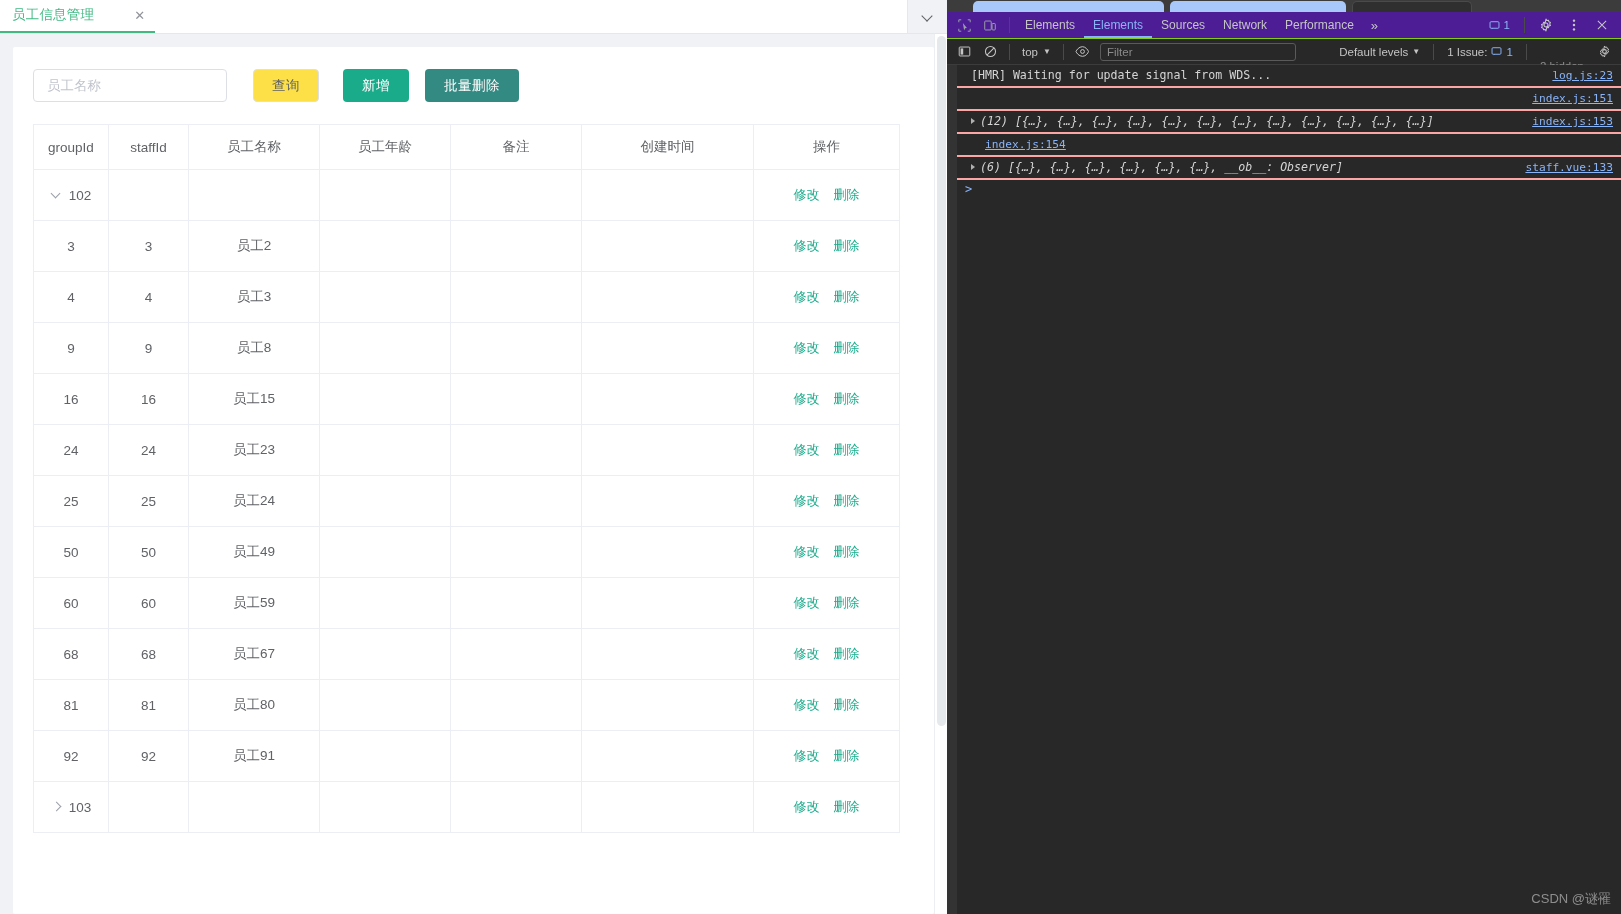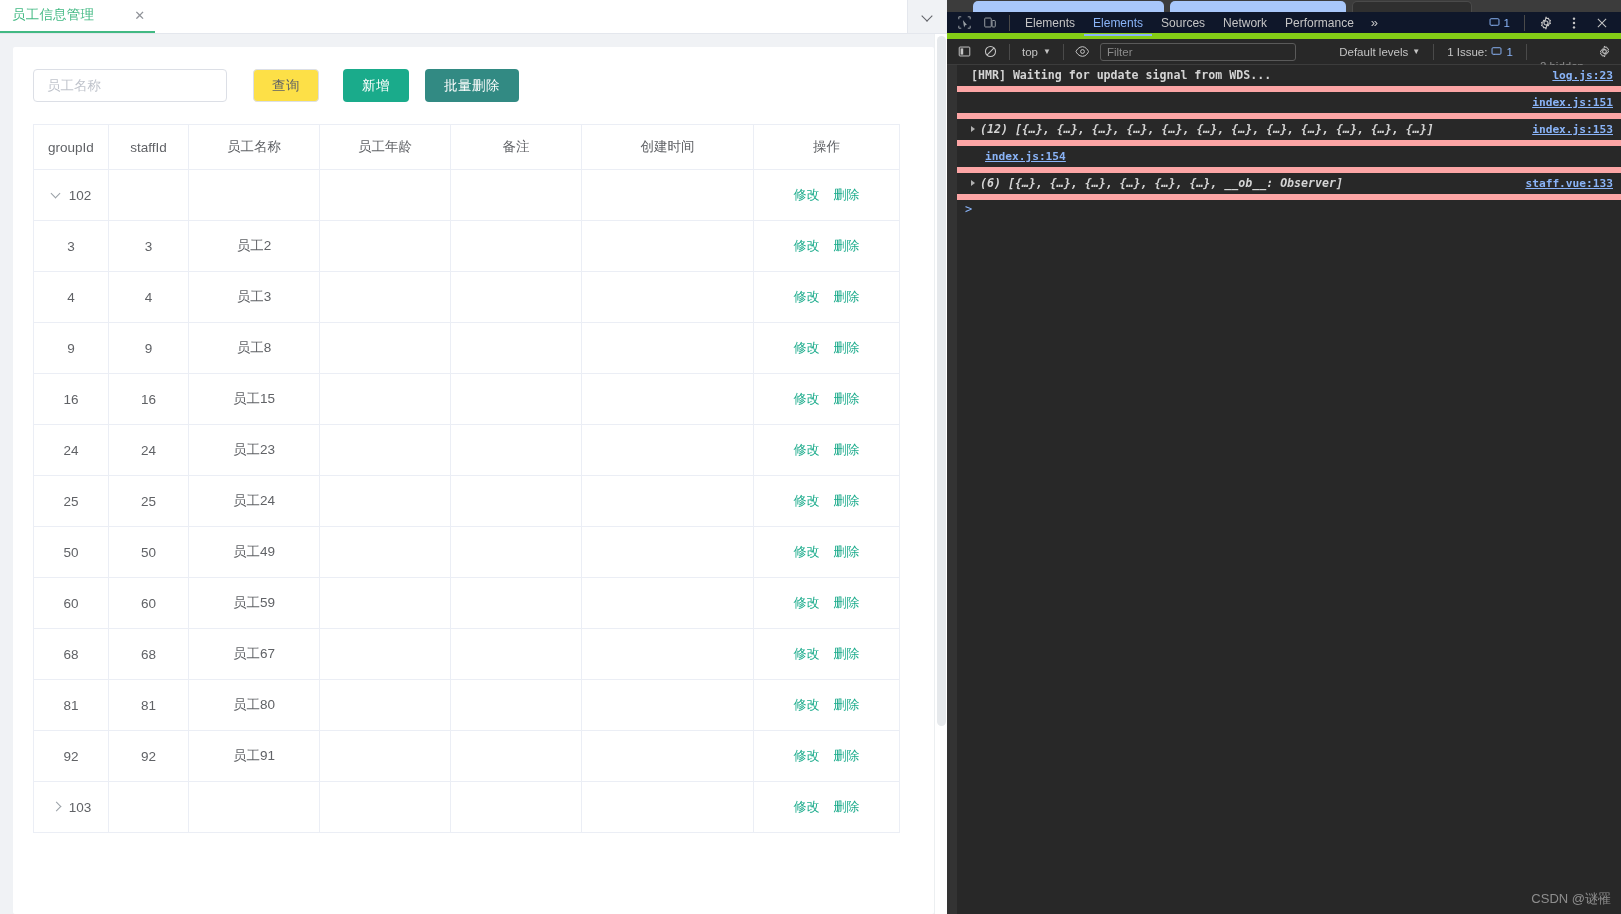--- a/index.html
+++ b/index.html
@@ -171,22 +171,22 @@
     height: 12px; background:#3c3c3c; position:relative; overflow:hidden;
     flex:0 0 12px;
     display:flex; align-items:flex-end; gap:6px; padding-left: 26px;
   }
   .frag-pill { height: 11px; border-radius: 5px 5px 0 0; background:#a8c7fa; }
   .frag-pill.p1 { width: 191px; }
   .frag-pill.p2 { width: 176px; }
   .frag-pill.p3 { width: 120px; background:#2f2f2f; border:1px solid #4a4a4a; border-bottom:none;}
 
   .dt-tabbar {
-    height: 27px; background:#0f172a;
-    border-bottom:6px solid #84cc16;
+    height: 27px; background:#4c1d95;
+    border-bottom:1px solid #84cc16;
     display:flex; align-items:center;
     font-family:"Liberation Sans", sans-serif;
     font-size: 12px;
     flex:0 0 27px;
     padding-left: 4px;
   }
   .dt-icbtn {
     width: 26px; height: 24px;
     display:flex; align-items:center; justify-content:center;
     cursor:pointer; color:#9aa0a6;
@@ -228,25 +228,24 @@
   .lvl-item.dim { color:#8b8b8b;margin-top:28px; }
 
   .console-body {
     flex:1 1 auto; overflow:hidden; position:relative;
     background:#282828;
     border-left: 10px solid #333333;
   }
   .msg {
     display:flex; align-items:flex-start;
     padding: 3px 8px 3px 14px;
-    border-bottom:6px solid #fca5a5;
+    border-bottom:2px solid #fca5a5;
     font-size: 11.6px;
     line-height: 15px;
     min-height: 20px;
-    font-weight: bold;
   }
   .msg .txt { flex:1 1 auto; white-space:pre; overflow:hidden; }
   .msg .src { flex:0 0 auto; color:#8ab4f8; text-decoration:underline; margin-left:14px; cursor:pointer; font-size:11.2px;}
   .blue-route { color:#1a19d6; }
   .arrow-tri {
     display:inline-block; width:0;height:0;
     border-left:4px solid #b0b0b0;
     border-top:3.5px solid transparent;
     border-bottom:3.5px solid transparent;
     margin-right:5px; margin-top:4px; cursor:pointer;

